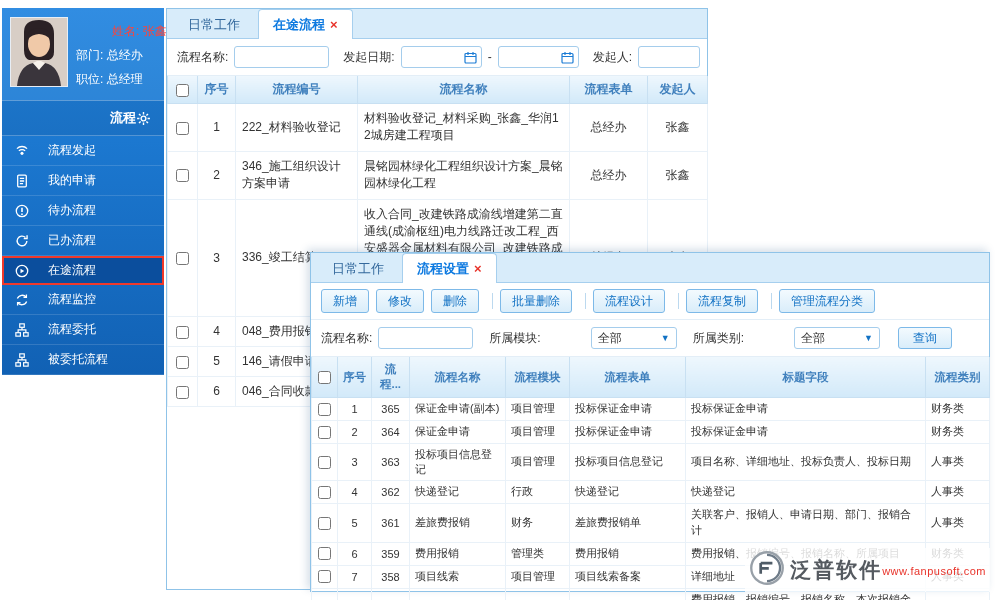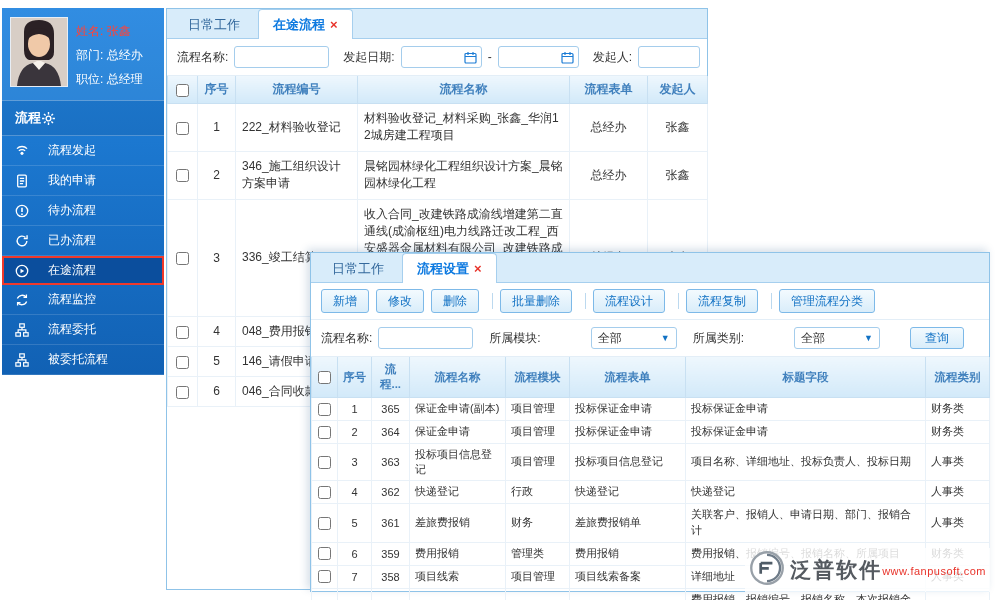--- a/index.html
+++ b/index.html
@@ -6,22 +6,22 @@
   html,body { background:#fff; }
   body { font-family: "Liberation Sans", "DejaVu Sans", sans-serif; }
   .screen { position:relative; width:1000px; height:600px; background:#fff; overflow:hidden; }
 
   
   .sidebar { position:absolute; left:2px; top:8px; width:162px;
     background:linear-gradient(180deg,#2285e0 0%, #1161b4 100%); color:#fff; }
   .profile { display:flex; gap:8px; padding:9px 8px; background:rgba(255,255,255,.07); }
   .avatar { width:58px; height:70px; border:1px solid #e8eef5; background:#d8cec6; flex:none; }
   .profile-info { font-size:12px; line-height:2.0; padding-top:2px; white-space:nowrap; }
-  .p-name { color:#ff4338; }
-  .side-head { display:flex; justify-content:flex-start; align-items:center;
+  .p-name { color:#ff4338;margin-left:36px; }
+  .side-head { display:flex; justify-content:flex-end; align-items:center;
     padding:8px 13px; font-size:13px; font-weight:bold;
     border-top:1px solid rgba(255,255,255,.3); border-bottom:1px solid rgba(255,255,255,.25);
     background:rgba(0,0,0,.06); }
   .gear { width:15px; height:15px; display:flex; cursor:pointer; }
   .menu-item { display:flex; align-items:center; gap:19px; padding:6px 13px; font-size:12px;
     border-bottom:1px solid rgba(255,255,255,.14); cursor:pointer; }
   .menu-item.active { background:#0b4e9d; border:2px solid #f0392b; padding:4px 11px; }
   .mi { width:14px; height:14px; display:flex; flex:none; }
 
   
@@ -55,21 +55,21 @@
   .toolbar { display:flex; align-items:center; gap:7px; padding:6px 10px;
     border-bottom:1px solid #e3eef7; }
   .toolbar button { background:linear-gradient(#f3fafe,#d9edfa); border:1px solid #7db9e8;
     color:#1272c4; border-radius:3px; height:24px; padding:0 11px; font-size:12px;
     font-family:inherit; cursor:pointer; white-space:nowrap; }
   .toolbar button:nth-of-type(n+4) { margin-left:14px; position:relative; }
   .toolbar button:nth-of-type(n+4)::before { content:""; position:absolute; left:-9px; top:3px;
     bottom:3px; width:1px; background:#bcd9ef; }
   .query-btn { background:linear-gradient(#f3fafe,#d9edfa); border:1px solid #7db9e8;
     color:#1272c4; border-radius:3px; height:22px; padding:0 14px; font-size:12px;
-    font-family:inherit; cursor:pointer; margin-left:24px; }
+    font-family:inherit; cursor:pointer; margin-left:12px; }
 
   table { border-collapse:collapse; width:100%; table-layout:fixed; }
   th { background:linear-gradient(#eef7fd,#d2e9f9); color:#4080bd; font-weight:bold;
     border:1px solid #c8e0f2; border-top:none; padding:5px 4px; }
   td { border:1px solid #e9f1f8; color:#333; vertical-align:middle; text-align:center; }
   .win1 th { font-size:12px; }
   .win1 td { font-size:12px; padding:6px 6px; }
   .win2 th { font-size:11.5px; }
   .win2 td { font-size:11px; padding:3px 5px; }
   td.left, th.left { text-align:left; }

